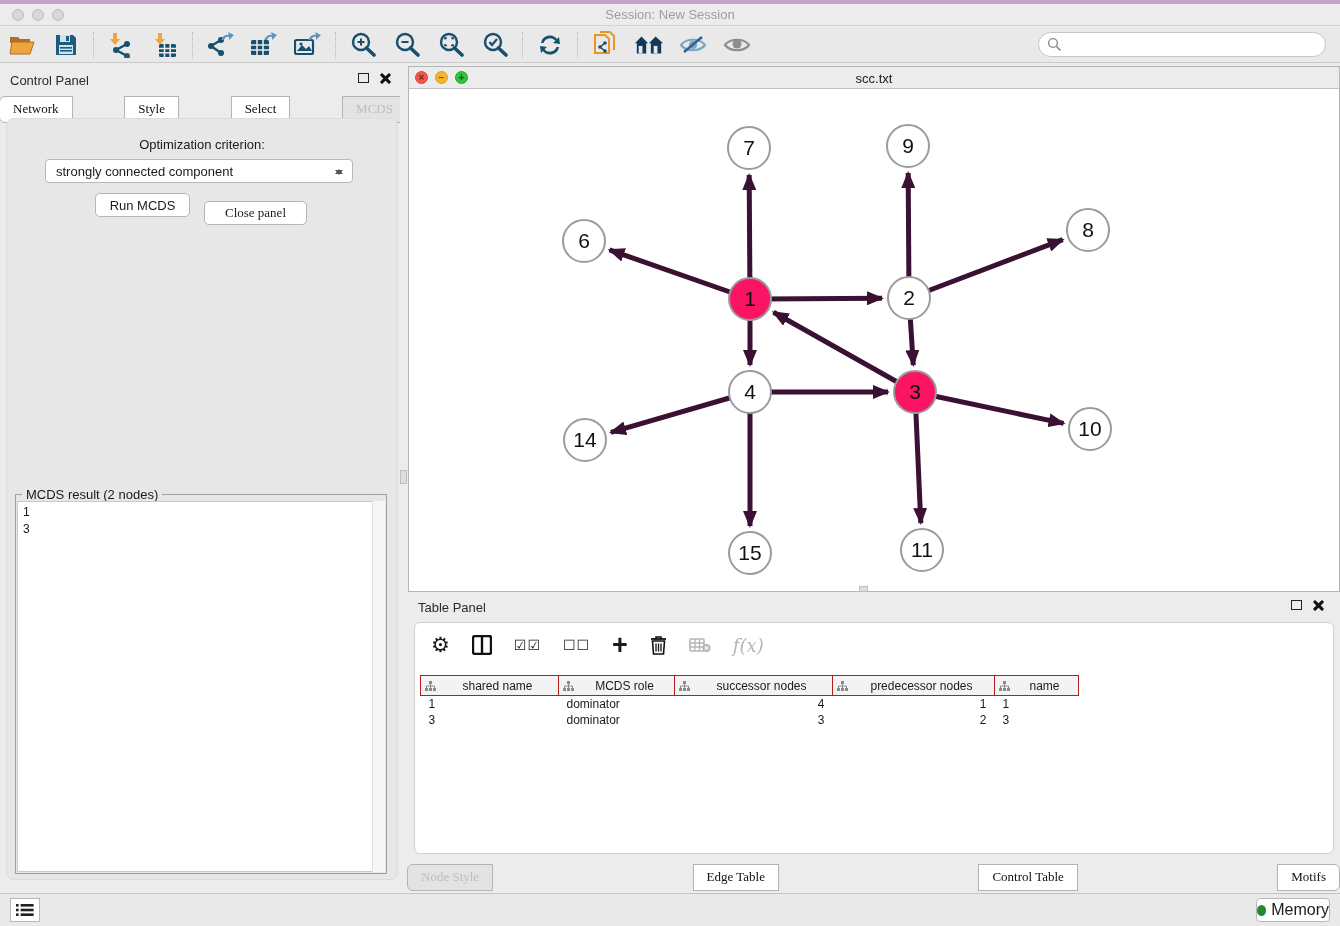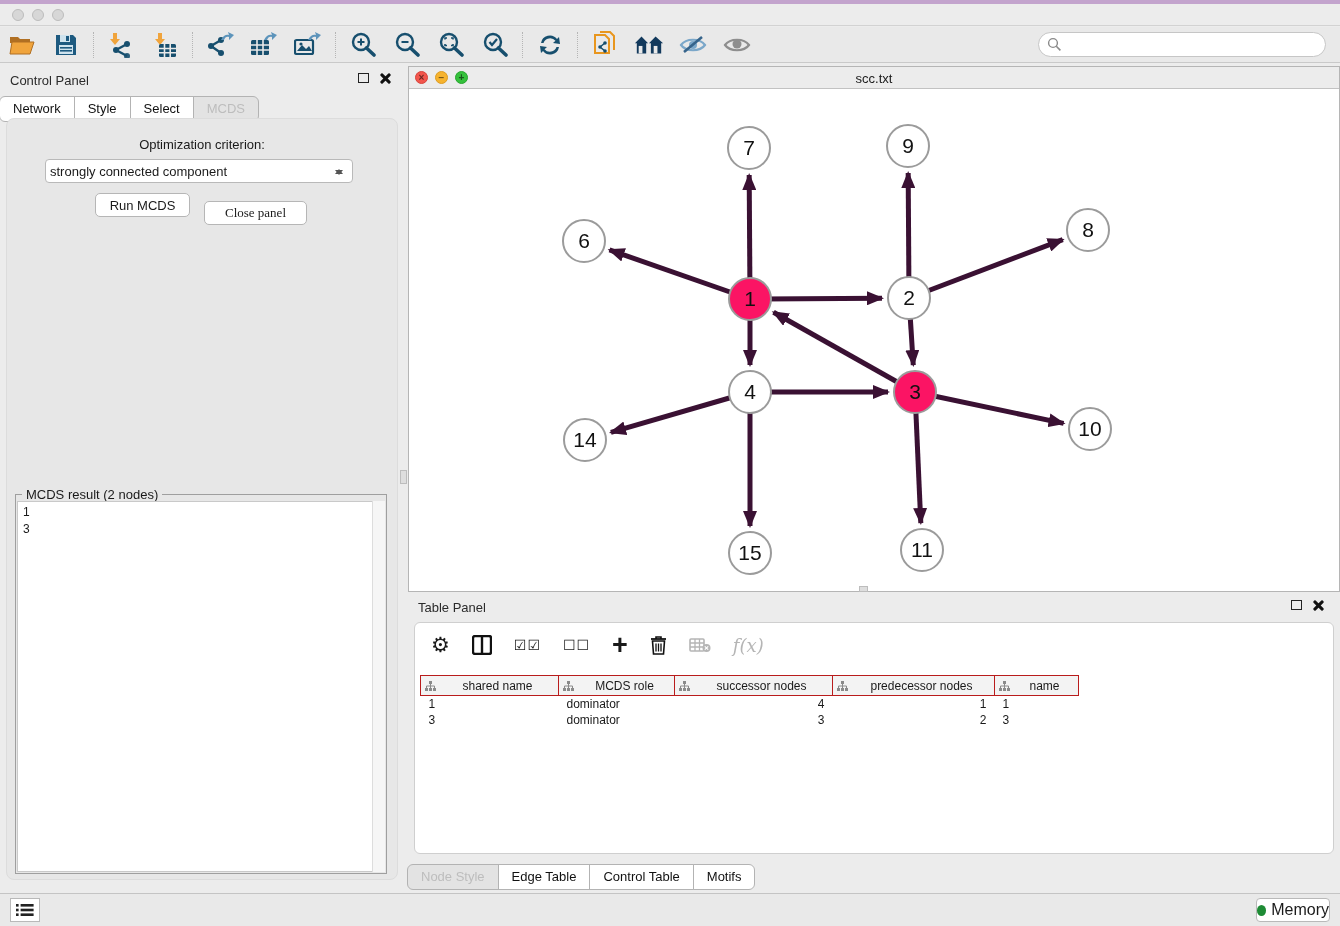--- a/index.html
+++ b/index.html
@@ -25,34 +25,34 @@
   
   #control-panel { position:absolute; left:0; top:63px; width:407px; height:830px; background:#ececec; }
   .panel-head { position:absolute; left:10px; top:10px; font-size:13px; color:#2b2b2b; }
   .mini-btns { position:absolute; right:16px; top:9px; display:flex; gap:10px; align-items:center; }
   .float-ic { width:11px; height:10px; border:1.5px solid #222; display:inline-block; }
   .close-ic { position:relative; width:12px; height:12px; display:inline-block; }
   .close-ic::before,.close-ic::after { content:""; position:absolute; left:5px; top:0;
     width:3px; height:13px; background:#111; border-radius:1px; }
   .close-ic::before { transform:rotate(45deg);} .close-ic::after { transform:rotate(-45deg);}
 
-  .seg-tabs { display:flex; justify-content:flex-start; }
+  .seg-tabs { display:flex; justify-content:space-between;font-family:Liberation Serif, serif; }
   .seg-tab { border:1px solid #b3b3b3; background:#fff; font-size:13px; padding:4px 13px 5px;
     margin-left:-1px; color:#111; white-space:nowrap; }
   .seg-tab:first-child { border-radius:6px 0 0 6px; }
   .seg-tab:last-child { border-radius:0 6px 6px 0; }
   .seg-tab.active { background:#e3e3e3; color:#bdbdbd; }
 
   #cp-tabs { position:absolute; left:0; top:33px; width:100%; }
   #cp-body { position:absolute; left:6px; top:55px; width:392px; height:762px;
     background:#e7e7e7; border:1px solid #dcdcdc; border-radius:8px; }
   #opt-label { position:absolute; left:0; top:18px; width:100%; text-align:center; font-size:13px; }
   #criterion-select { position:absolute; left:38px; top:40px; width:308px; height:24px; background:#fff;
     border:1px solid #b9b9b9; border-radius:4px; display:flex; align-items:center;
-    padding-left:4px; font-size:13px; }
+    padding-left:10px; font-size:13px; }
   .stepper { position:absolute; right:7px; top:4px; width:12px; height:16px; }
   .stepper::before { content:""; position:absolute; left:2px; top:1px; border:4px solid transparent;
     border-bottom:5px solid #555; }
   .stepper::after { content:""; position:absolute; left:2px; bottom:1px; border:4px solid transparent;
     border-top:5px solid #555; }
   .mac-btn { position:absolute; height:24px; background:#fff; border:1px solid #b6b6b6;
     border-radius:5px; font-size:13px; display:flex; align-items:center; justify-content:center; }
 
   #mcds-result { position:absolute; left:8px; top:375px; width:372px; height:380px;
     border:1px solid #9f9f9f; }
@@ -109,20 +109,21 @@
   #memory-dot { width:11px; height:11px; border-radius:50%; background:#1e8b35; }
 </style>
 </head>
 <body>
 
 <div id="titlebar">
   <div class="accent"></div>
   <span class="tl-dot" style="left:12px"></span>
   <span class="tl-dot" style="left:32px"></span>
   <span class="tl-dot" style="left:52px"></span>
+  <div class="title">Session: New Session</div>
 </div>
 
 <div id="toolbar">
   <span class="tb-icon">
     <svg width="26" height="22" viewBox="0 0 26 22">
         <path d="M1 3 h8 l2 2 h10 v4 H1z" fill="#b06f22"></path>
         <path d="M3 8 h22 l-4 12 H1z" fill="#f0a43c" stroke="#b06f22" stroke-width="1"></path>
       </svg>
   </span>
   <span class="tb-icon">

